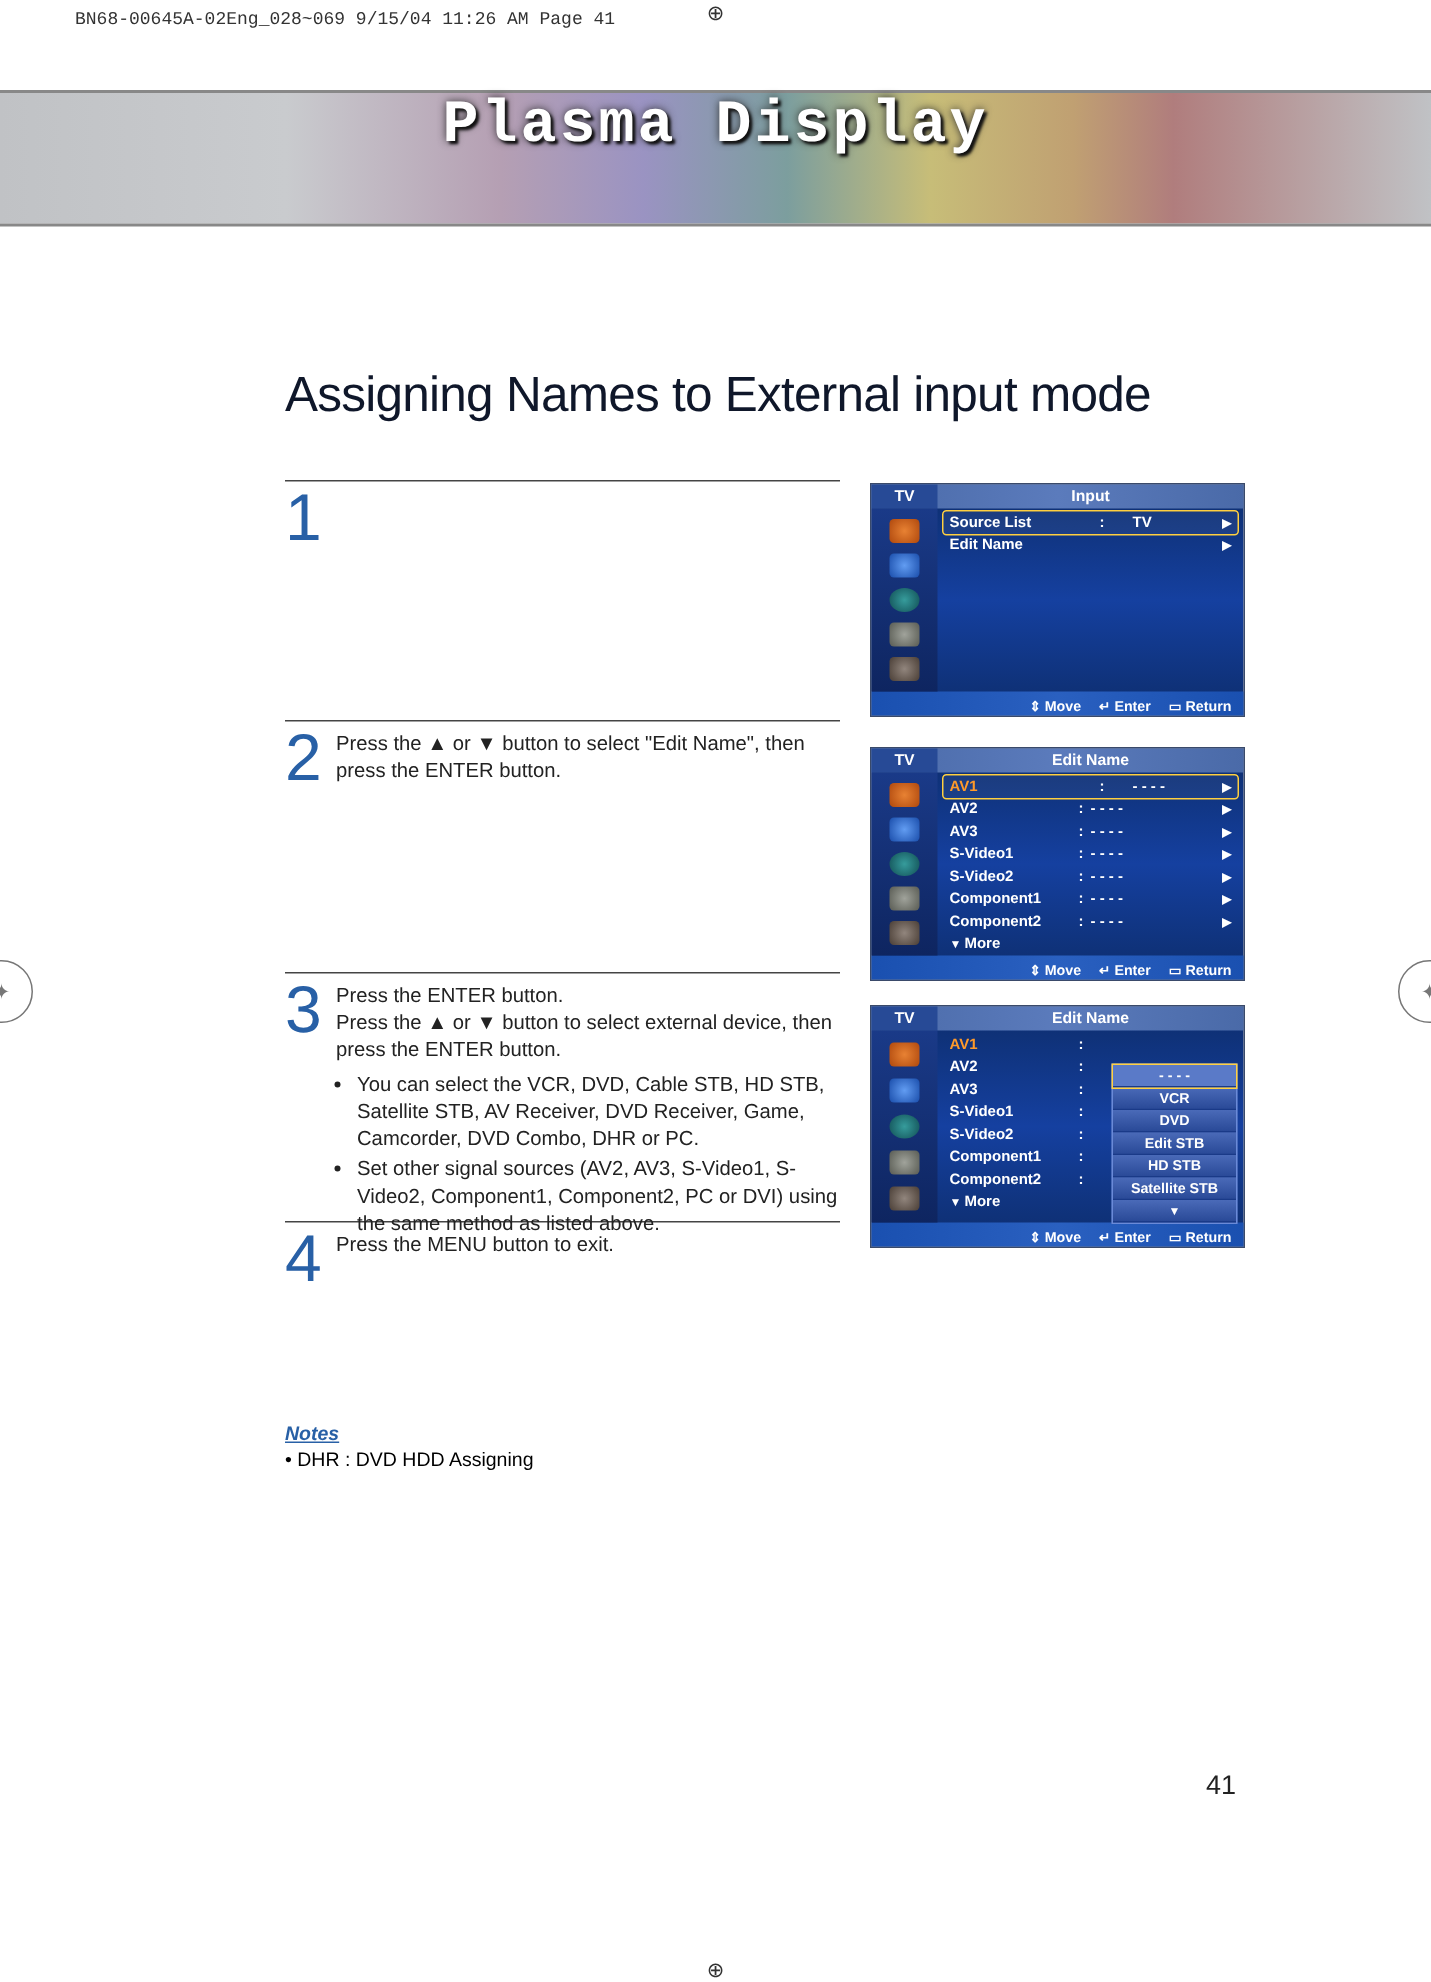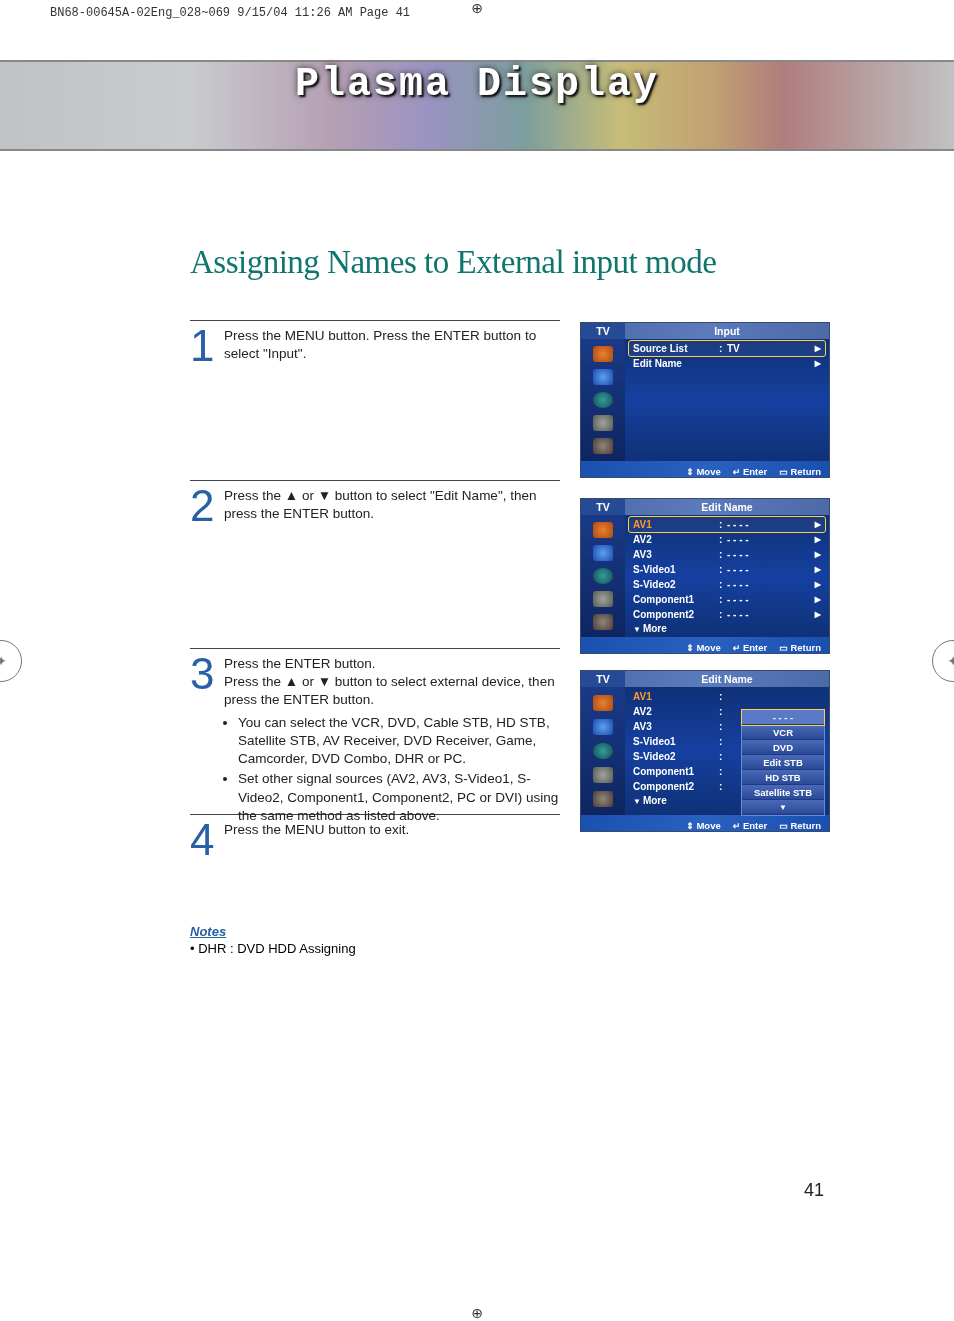--- a/index.html
+++ b/index.html
@@ -57,23 +57,23 @@
     font-family: "Courier New", monospace;
     font-size: 40px;
     font-weight: bold;
     color: #fff;
     text-shadow: 0 0 6px #333, 2px 2px 2px #000;
     letter-spacing: 2px;
   }
   .page-title {
     position: absolute;
     top: 244px; left: 190px;
-    font-family: Liberation Serif, serif;
+    font-family: Liberation Sans, sans-serif;
     font-size: 33px;
-    color: #0f766e;
+    color: #0f172a;
     font-weight: 500;
     letter-spacing: -0.5px;
   }
   .steps {
     position: absolute;
     top: 320px; left: 190px;
     width: 370px;
   }
   .step {
     border-top: 1px solid #444;
@@ -97,21 +97,21 @@
     line-height: 1.35;
   }
   .step-body ul { margin-left: 14px; margin-top: 4px;}
   .step-body li { margin-bottom: 2px; }
   .step1 { height: 160px; }
   .step2 { height: 168px; }
   .step3 { height: 166px; padding-bottom:12px;}
   .step4 { height: 50px; }
   .notes {
     position: absolute;
-    top: 924px; left: 190px;
+    top: 948px; left: 190px;
     font-size: 13px;
   }
   .notes-title {
     font-style: italic;
     font-weight: bold;
     color: #2860a6;
     text-decoration: underline;
     margin-bottom: 2px;
   }
   .page-num {
@@ -173,21 +173,21 @@
     font-size: 10px;
     line-height: 14px;
   }
   .osd-row {
     display:flex;
     padding: 0 4px;
     border-radius:2px;
     align-items:center;
     height: 15px;
   }
-  .osd-row.sel { outline: 1px solid #ffd040; background: rgba(255,255,255,0.05);}
+  .osd-row.sel { outline: 1px solid #ffd040; background: rgba(255,255,255,0.05); gap: 14px;}
   .osd-row.orange .lbl { color: #ff9a2a; }
   .osd-row .lbl { flex: 0 0 86px; }
   .osd-row .colon { flex: 0 0 8px; }
   .osd-row .val { flex: 1; }
   .osd-row .arr { flex: 0 0 10px; text-align:right; font-size:8px;}
   .osd-footer {
     height: 16px;
     background: linear-gradient(90deg,#1a50b0,#2a60c0,#1a50b0);
     display:flex;align-items:flex-end;justify-content:flex-end;gap:12px;
     padding-right:8px;
@@ -225,21 +225,20 @@
 
 <div class="banner">
   <div class="banner-title">Plasma Display</div>
 </div>
 
 <div class="page-title">Assigning Names to External input mode</div>
 
 <div class="steps">
   <div class="step step1">
     <div class="step-num">1</div>
-    <div class="step-body">Press the MENU button. Press the ENTER button to select "Input".</div>
   </div>
   <div class="step step2">
     <div class="step-num">2</div>
     <div class="step-body">Press the ▲ or ▼ button to select "Edit Name", then press the ENTER button.</div>
   </div>
   <div class="step step3">
     <div class="step-num">3</div>
     <div class="step-body">
       <span style="white-space:pre-line">Press the ENTER button.
 Press the ▲ or ▼ button to select external device, then press the ENTER button.</span>

